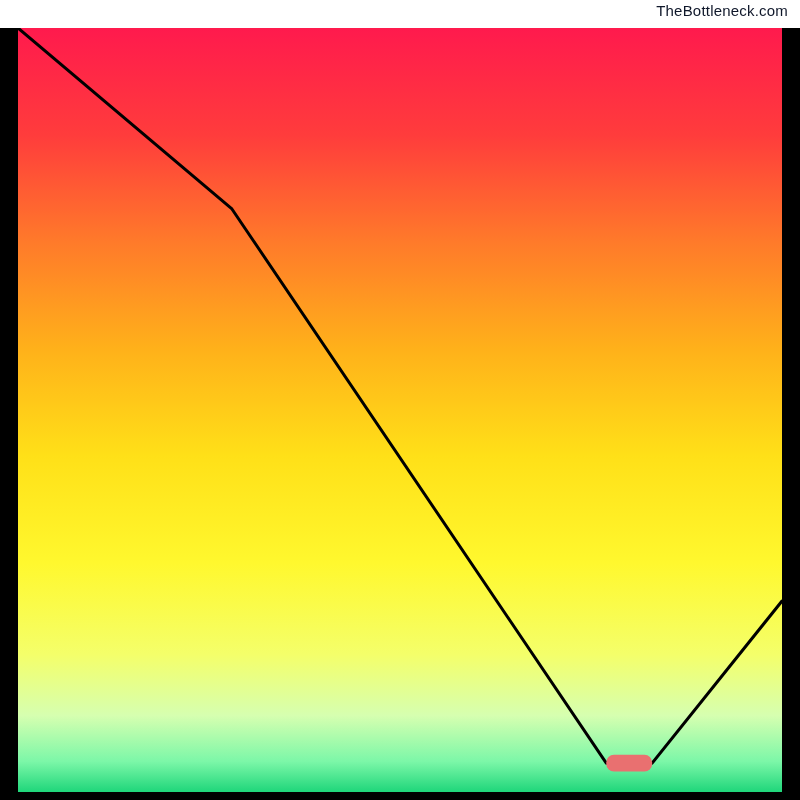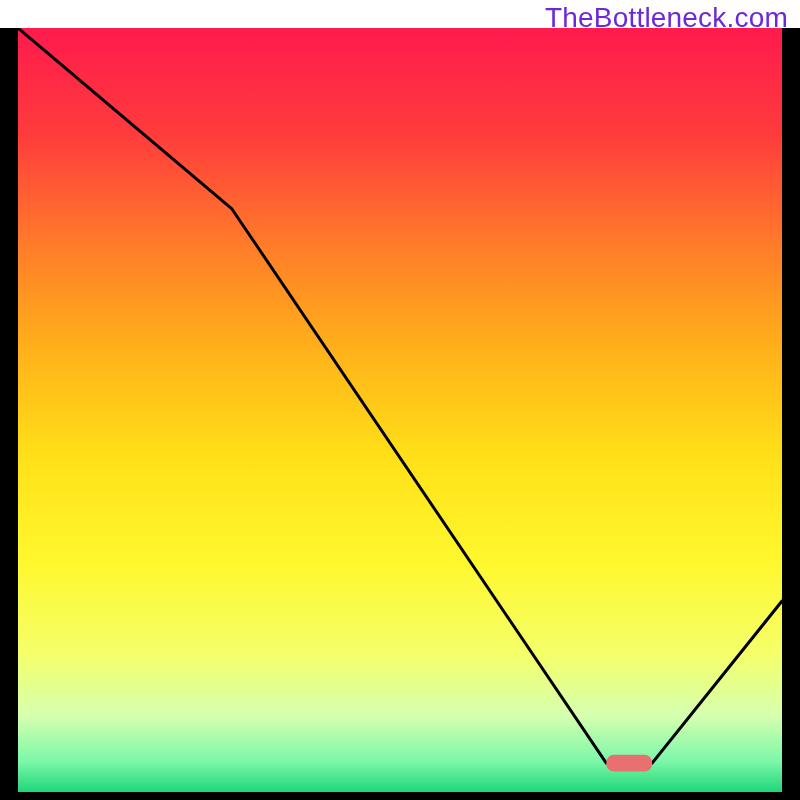--- a/index.html
+++ b/index.html
@@ -8,25 +8,24 @@
     width: 800px;
     height: 800px;
     background: #ffffff;
     font-family: Arial, Helvetica, sans-serif;
     position: relative;
   }
   .watermark {
     position: absolute;
     top: 2px;
     right: 12px;
-    font-size: 28px;
-    color: #6d28d9;
+    font-size: 15px;
+    color: #0f172a;
     font-weight: 400;
     letter-spacing: 0.2px;
-    text-decoration: underline;
   }
   .outer-frame {
     position: absolute;
     left: 0px;
     top: 28px;
     width: 800px;
     height: 772px;
     background: #000000;
   }
   .plot-area {

